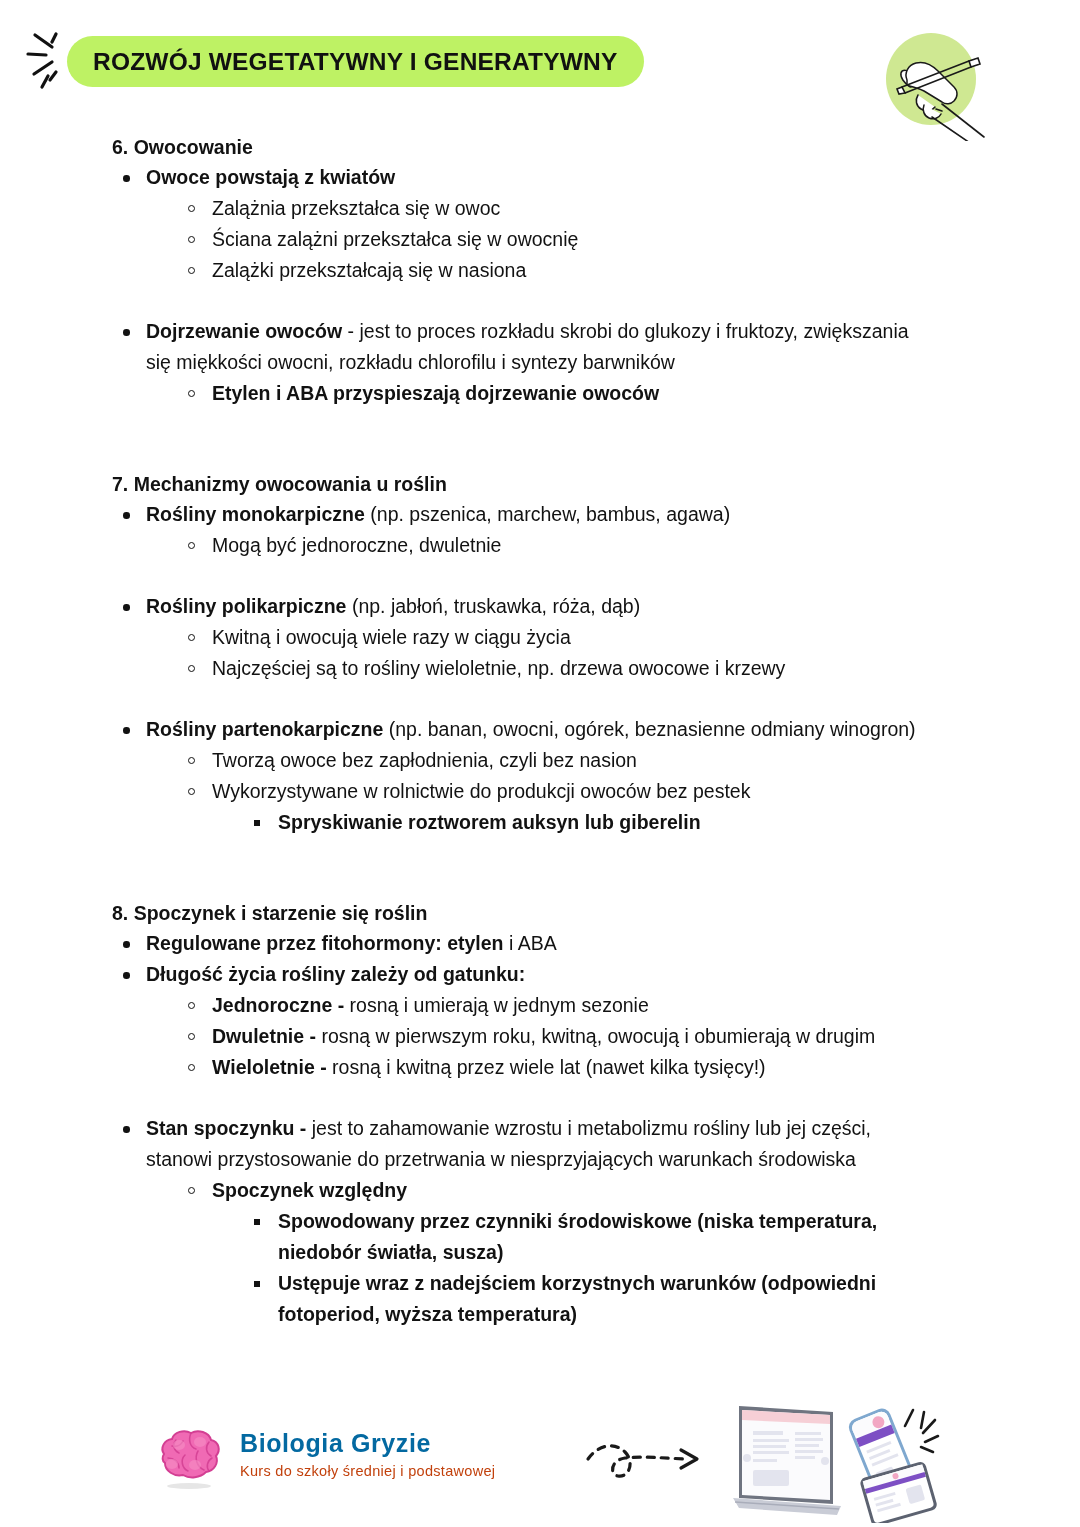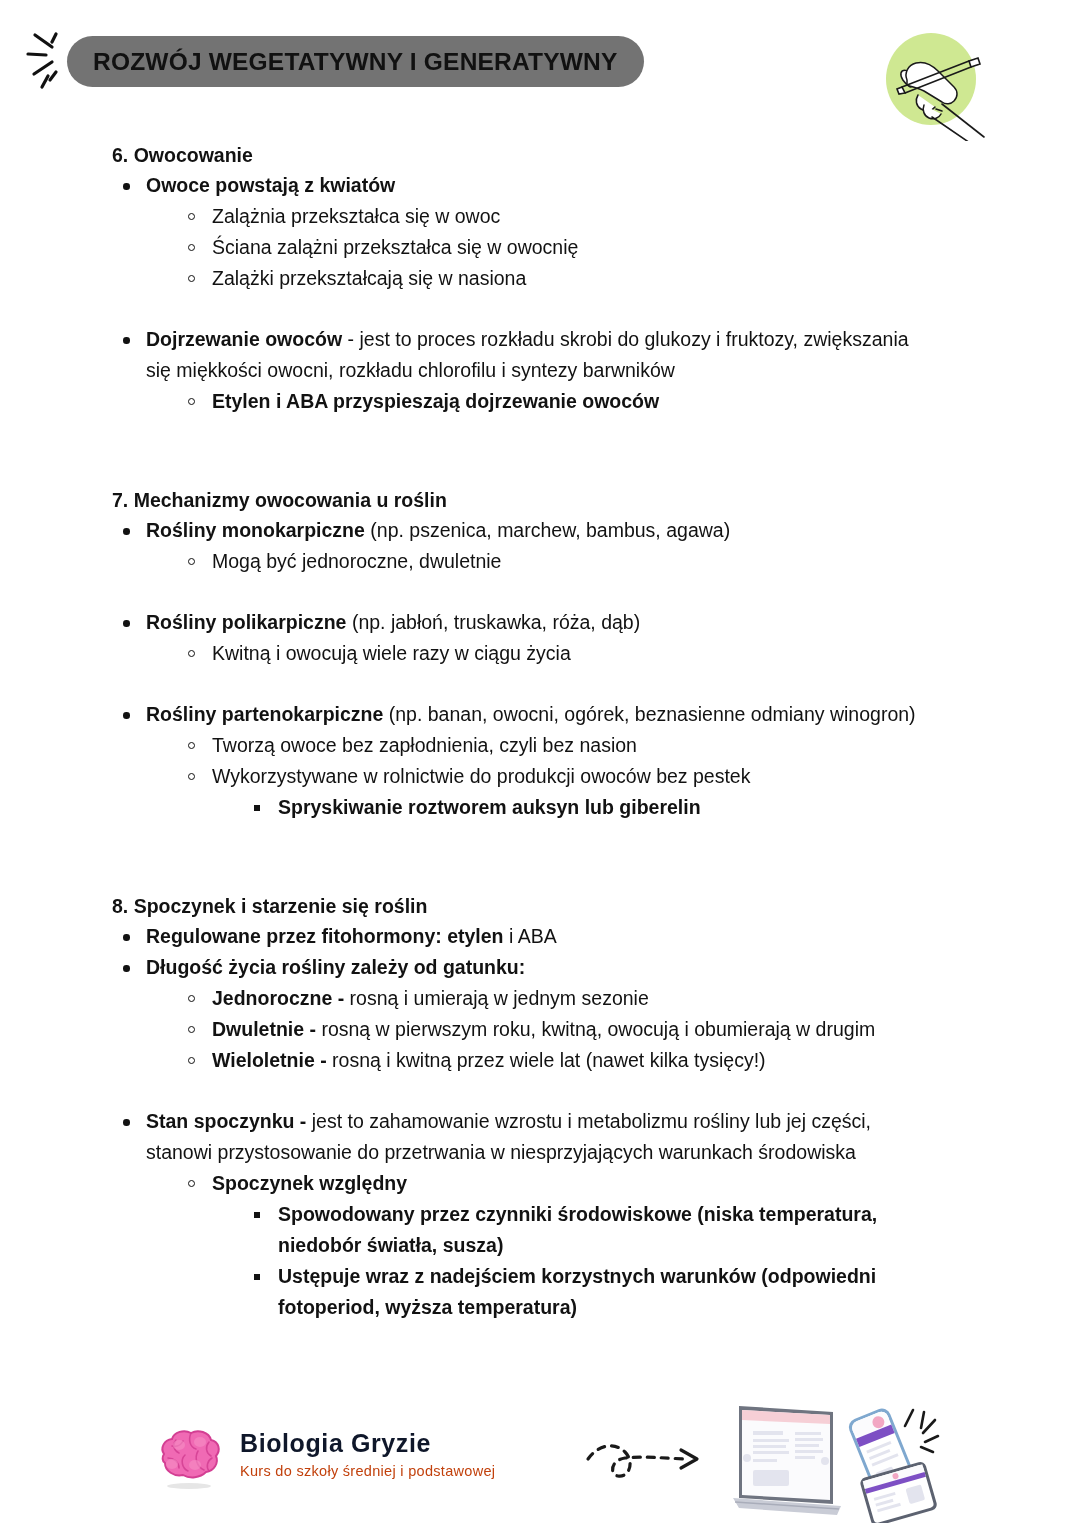--- a/index.html
+++ b/index.html
@@ -32,21 +32,21 @@
     height: 66px;
   }
   .title-badge {
     position: absolute;
     left: 67px;
     top: 36px;
     height: 51px;
     display: flex;
     align-items: center;
     padding: 0 26px 0 26px;
-    background: #737373;
+    background: #bef264;
     border-radius: 26px;
     box-sizing: border-box;
   }
   .title-badge .title-text {
     font-size: 24.5px;
     font-weight: 700;
     letter-spacing: 0.2px;
     color: #111111;
     white-space: nowrap;
   }
@@ -59,21 +59,21 @@
   }
 
   
   .content {
     position: absolute;
     left: 0;
     top: 132px;
     width: 1080px;
   }
   .section {
-    margin: 8px 0 0 0;
+    margin: 0 0 0 0;
   }
   .section-heading {
     margin: 0 0 0 112px;
     font-size: 19.5px;
     font-weight: 700;
     line-height: 30px;
     color: #121212;
   }
 
   ul.lvl1, ul.lvl2, ul.lvl3 {
@@ -153,21 +153,21 @@
     width: 74px;
     height: 74px;
     flex: 0 0 auto;
   }
   .brand-text {
     margin-left: 14px;
   }
   .brand-name {
     font-size: 25px;
     font-weight: 700;
-    color: #0f172a;
+    color: #0369a1;
     letter-spacing: 0.6px;
     line-height: 30px;
   }
   .brand-sub {
     font-size: 14.5px;
     font-weight: 400;
     color: #c2410c;
     letter-spacing: 0.3px;
     line-height: 22px;
     margin-top: 2px;
@@ -264,20 +264,21 @@
           <li><span>Mogą być jednoroczne, dwuletnie</span></li>
         </ul>
       </li>
     </ul>
     <div class="gap-md"></div>
     <ul class="lvl1">
       <li>
         <span class="b">Rośliny polikarpiczne</span><span> (np. jabłoń, truskawka, róża, dąb)</span>
         <ul class="lvl2">
           <li><span>Kwitną i owocują wiele razy w ciągu życia</span></li>
+          <li><span>Najczęściej są to rośliny wieloletnie, np. drzewa owocowe i krzewy</span></li>
         </ul>
       </li>
     </ul>
     <div class="gap-md"></div>
     <ul class="lvl1">
       <li>
         <span class="b">Rośliny partenokarpiczne</span><span> (np. banan, owocni, ogórek, beznasienne odmiany winogron)</span>
         <ul class="lvl2">
           <li><span>Tworzą owoce bez zapłodnienia, czyli bez nasion</span></li>
           <li>

